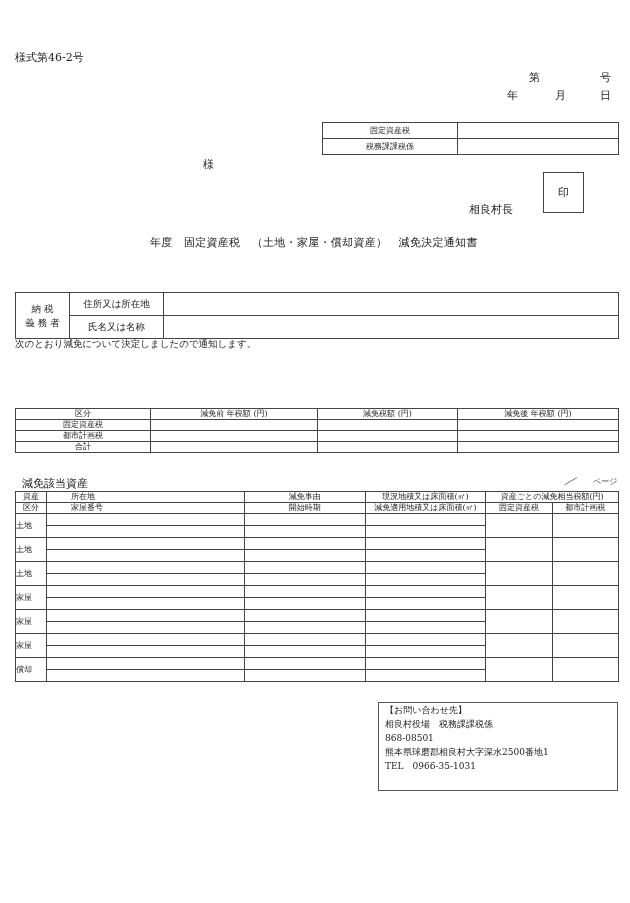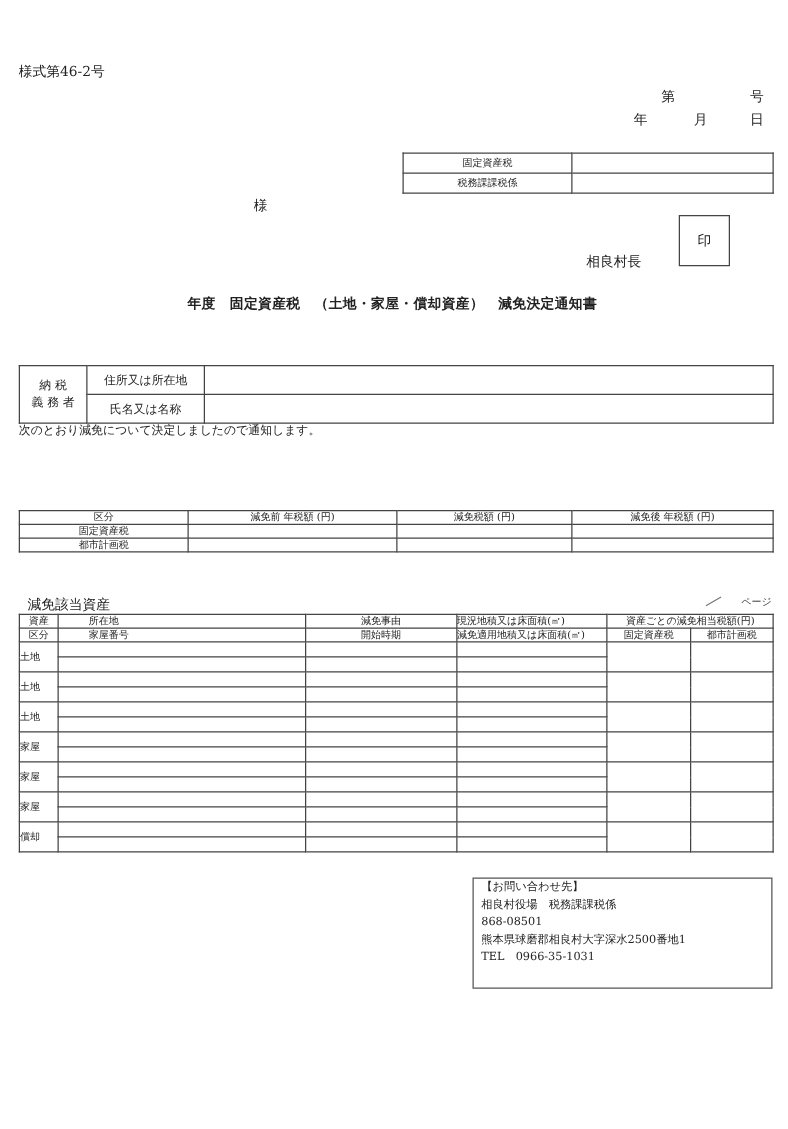--- a/index.html
+++ b/index.html
@@ -20,42 +20,42 @@
   td, th { border: 1px solid #444; padding: 0; font-weight: normal; }
 
   .info-table { left: 322px; top: 122px; width: 297px; }
   .info-table td { height: 15px; font-size: 8px; text-align: center; }
   .info-table td.lbl { width: 134px; }
 
   .sama { left: 203px; top: 157px; font-size: 11px; }
   .mayor { left: 469px; top: 202px; font-size: 11px; }
   .seal { left: 543px; top: 172px; width: 39px; height: 39px; border: 1px solid #444; display: flex; align-items: center; justify-content: center; font-size: 11px; }
 
-  .title { left: 150px; top: 235px; font-size: 11px; letter-spacing: 0.3px; white-space: pre; font-weight: bold; }
+  .title { left: 150px; top: 235px; font-size: 11px; letter-spacing: 0.3px; white-space: pre; }
 
   .payer-table { left: 15px; top: 268px; width: 604px; margin-top: 24px; }
   .payer-table td { height: 22px; font-size: 9.5px; }
   .payer-table td.head { width: 53px; text-align: center; line-height: 14px; }
   .payer-table td.lbl { width: 93px; text-align: center; }
 
   .notice { left: 15px; top: 338px; font-size: 9.5px; }
 
   .sum-table { left: 15px; top: 408px; width: 604px; }
   .sum-table td { height: 10px; font-size: 8px; text-align: center; line-height: 10px; }
 
   .assets-title { left: 22px; top: 476px; font-size: 11px; }
   .page-slash { left: 565px; top: 474px; width: 14px; height: 1px; border-top: 1px solid #777; transform: rotate(-30deg); transform-origin: left; top: 484px; }
   .page-label { left: 593px; top: 476px; font-size: 8px; color: #444; }
 
   .asset-table { left: 15px; top: 491px; width: 604px; }
   .asset-table td { font-size: 8px; line-height: 10px; height: 10px; }
   .asset-table td.cat { width: 31px; text-align: center; }
   .asset-table td.c-loc { width: 181px; text-align: left; padding-left: 24px; }
   .asset-table td.c-reason { width: 125px; text-align: center; }
-  .asset-table td.c-area { width: 125px; }
+  .asset-table td.c-area { width: 125px; text-align: center; }
   .asset-table td.c-fixed { width: 68px; text-align: center; }
   .asset-table td.c-city { width: 68px; text-align: center; }
   .asset-table td.sub { height: 11px; }
   .asset-table td.rowcat { font-size: 8px; text-align: left; }
 
   .contact { left: 378px; top: 702px; width: 240px; height: 89px; border: 1px solid #555; font-size: 9px; line-height: 14px; padding: 0 0 0 6px; box-sizing: border-box; }
 </style>
 </head>
 <body>
 
@@ -115,20 +115,26 @@
     <td>減免後 年税額 (円)</td>
   </tr>
   <tr>
     <td>固定資産税</td>
     <td></td>
     <td></td>
     <td></td>
   </tr>
   <tr>
     <td>都市計画税</td>
+    <td></td>
+    <td></td>
+    <td></td>
+  </tr>
+  <tr>
+    <td>合計</td>
     <td></td>
     <td></td>
     <td></td>
   </tr>
 </tbody>
   </table>
 
 <div class="abs assets-title">減免該当資産</div>
 <div class="abs page-slash"></div>
 <div class="abs page-label">ページ</div>

